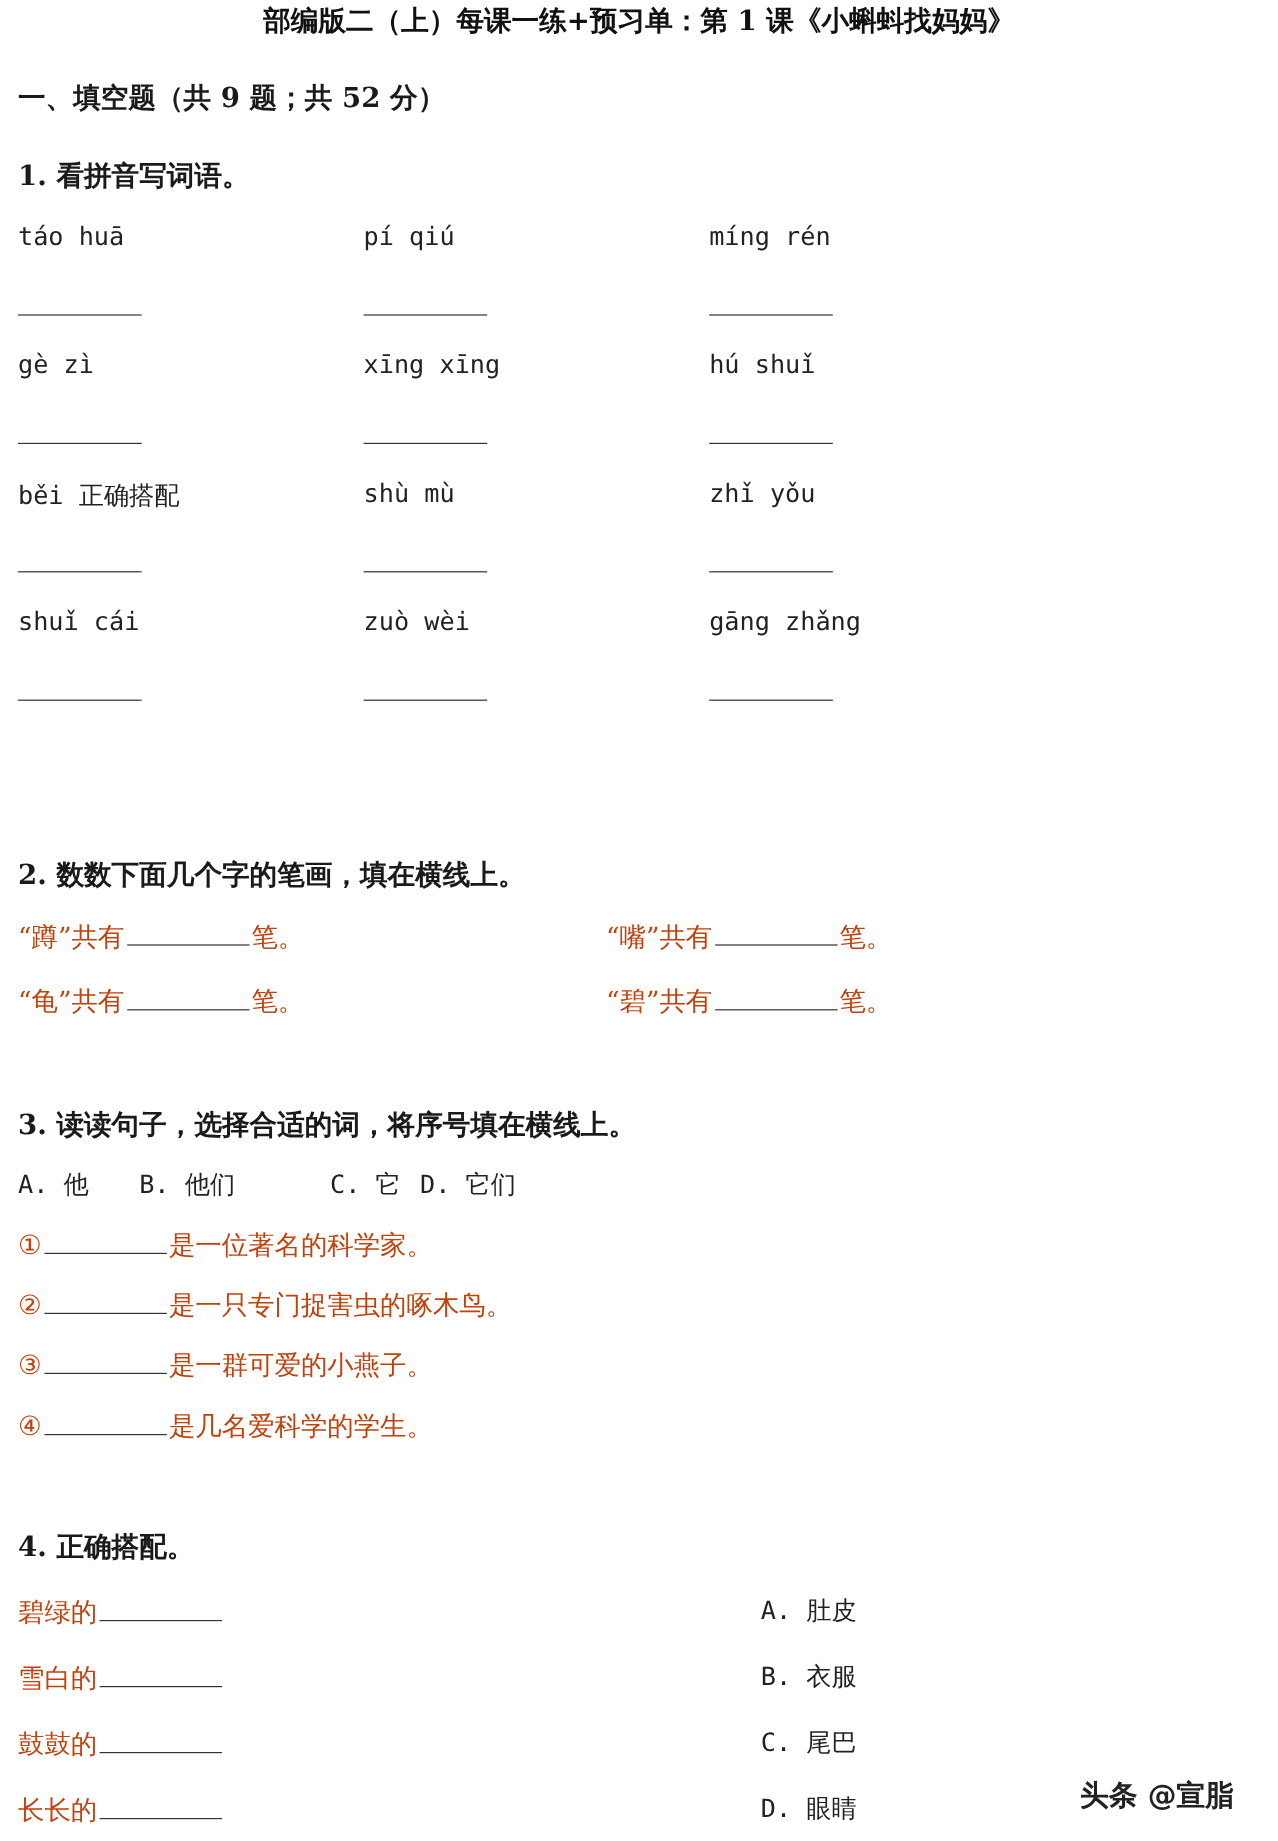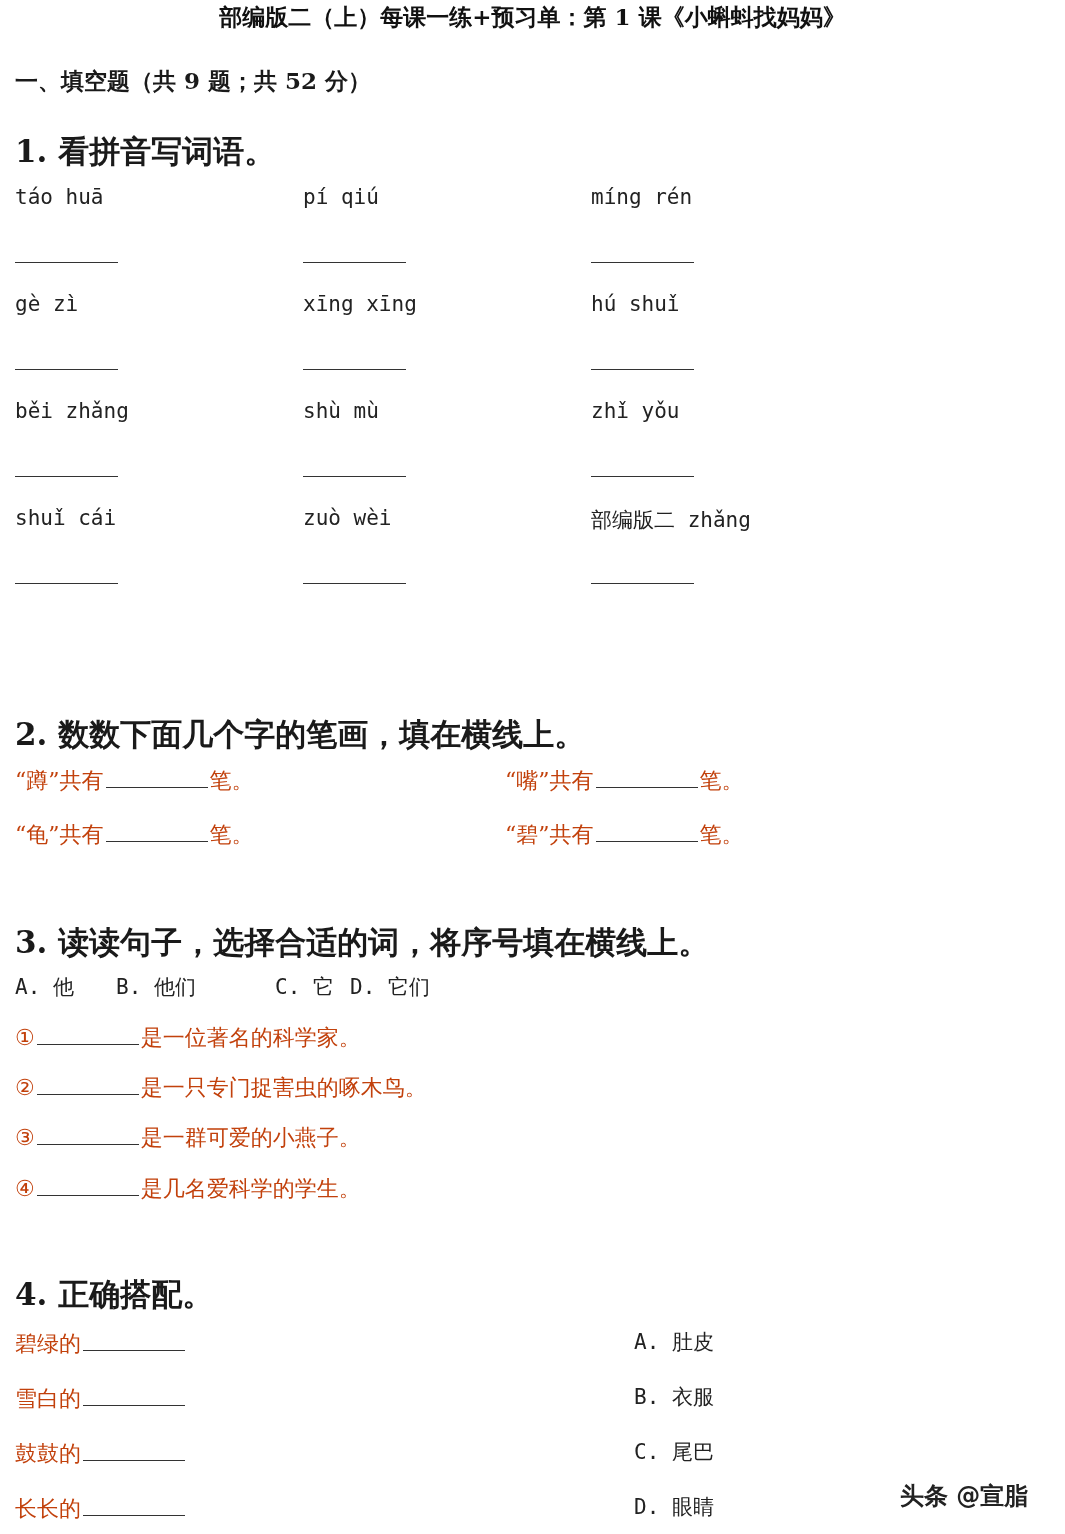--- a/index.html
+++ b/index.html
@@ -4,21 +4,21 @@
   <style>
     html, body { margin: 0; padding: 0; background: #ffffff; }
     body {
       width: 1065px; height: 1534px; position: relative; overflow: hidden;
       color: #1a1a1a;
       font-family: "DejaVu Serif", "Liberation Serif", serif;
     }
     .abs { position: absolute; white-space: nowrap; }
     .title { top: 2px; left: 0; width: 1065px; text-align: center; font-size: 23px; font-weight: bold; color: #111; }
     .section { left: 15px; top: 66px; font-size: 23px; font-weight: bold; }
-    .qhead { left: 15px; font-size: 31px; font-weight: bold; }
+    .qhead { left: 15px; font-size: 23px; font-weight: bold; }
     .pinyin { font-family: "DejaVu Sans Mono", "Liberation Mono", monospace; font-size: 21px; letter-spacing: 0px; color: #222; }
     .blank-line { position: absolute; height: 0; border-top: 1.5px solid #333; }
     .txt { font-size: 22px; color: #c2410c; }
     .inline-blank { display: inline-block; width: 102px; border-bottom: 1.5px solid #333; height: 22px; vertical-align: baseline; margin: 0 2px; }
     .opt { font-family: "DejaVu Sans Mono", "Liberation Mono", monospace; font-size: 21px; color: #222; }
     .watermark { font-family: "DejaVu Sans", "Liberation Sans", sans-serif; font-size: 24px; color: #222; font-weight: bold; }
   </style>
 </head>
 <body>
 
@@ -36,30 +36,30 @@
   <div class="blank-line" style="left:303px;top:262px;width:103px;"></div>
   <div class="blank-line" style="left:591px;top:262px;width:103px;"></div>
 
   <div class="abs pinyin" style="left:15px;top:292px;">gè zì</div>
   <div class="abs pinyin" style="left:303px;top:292px;">xīng xīng</div>
   <div class="abs pinyin" style="left:591px;top:292px;">hú shuǐ</div>
   <div class="blank-line" style="left:15px;top:369px;width:103px;"></div>
   <div class="blank-line" style="left:303px;top:369px;width:103px;"></div>
   <div class="blank-line" style="left:591px;top:369px;width:103px;"></div>
 
-  <div class="abs pinyin" style="left:15px;top:399px;">běi zhǎng</div>
+  <div class="abs pinyin" style="left:15px;top:399px;">běi 正确搭配</div>
   <div class="abs pinyin" style="left:303px;top:399px;">shù mù</div>
   <div class="abs pinyin" style="left:591px;top:399px;">zhǐ yǒu</div>
   <div class="blank-line" style="left:15px;top:476px;width:103px;"></div>
   <div class="blank-line" style="left:303px;top:476px;width:103px;"></div>
   <div class="blank-line" style="left:591px;top:476px;width:103px;"></div>
 
   <div class="abs pinyin" style="left:15px;top:506px;">shuǐ cái</div>
   <div class="abs pinyin" style="left:303px;top:506px;">zuò wèi</div>
-  <div class="abs pinyin" style="left:591px;top:506px;">部编版二 zhǎng</div>
+  <div class="abs pinyin" style="left:591px;top:506px;">gāng zhǎng</div>
   <div class="blank-line" style="left:15px;top:583px;width:103px;"></div>
   <div class="blank-line" style="left:303px;top:583px;width:103px;"></div>
   <div class="blank-line" style="left:591px;top:583px;width:103px;"></div>
 </div>
 
 <div class="abs qhead" style="top:714px;">2. 数数下面几个字的笔画，填在横线上。</div>
 
 <div class="abs txt" style="left:15px;top:765px;">
   <span>“蹲”</span><span>共有</span><span class="inline-blank"></span><span>笔。</span>
 </div>

